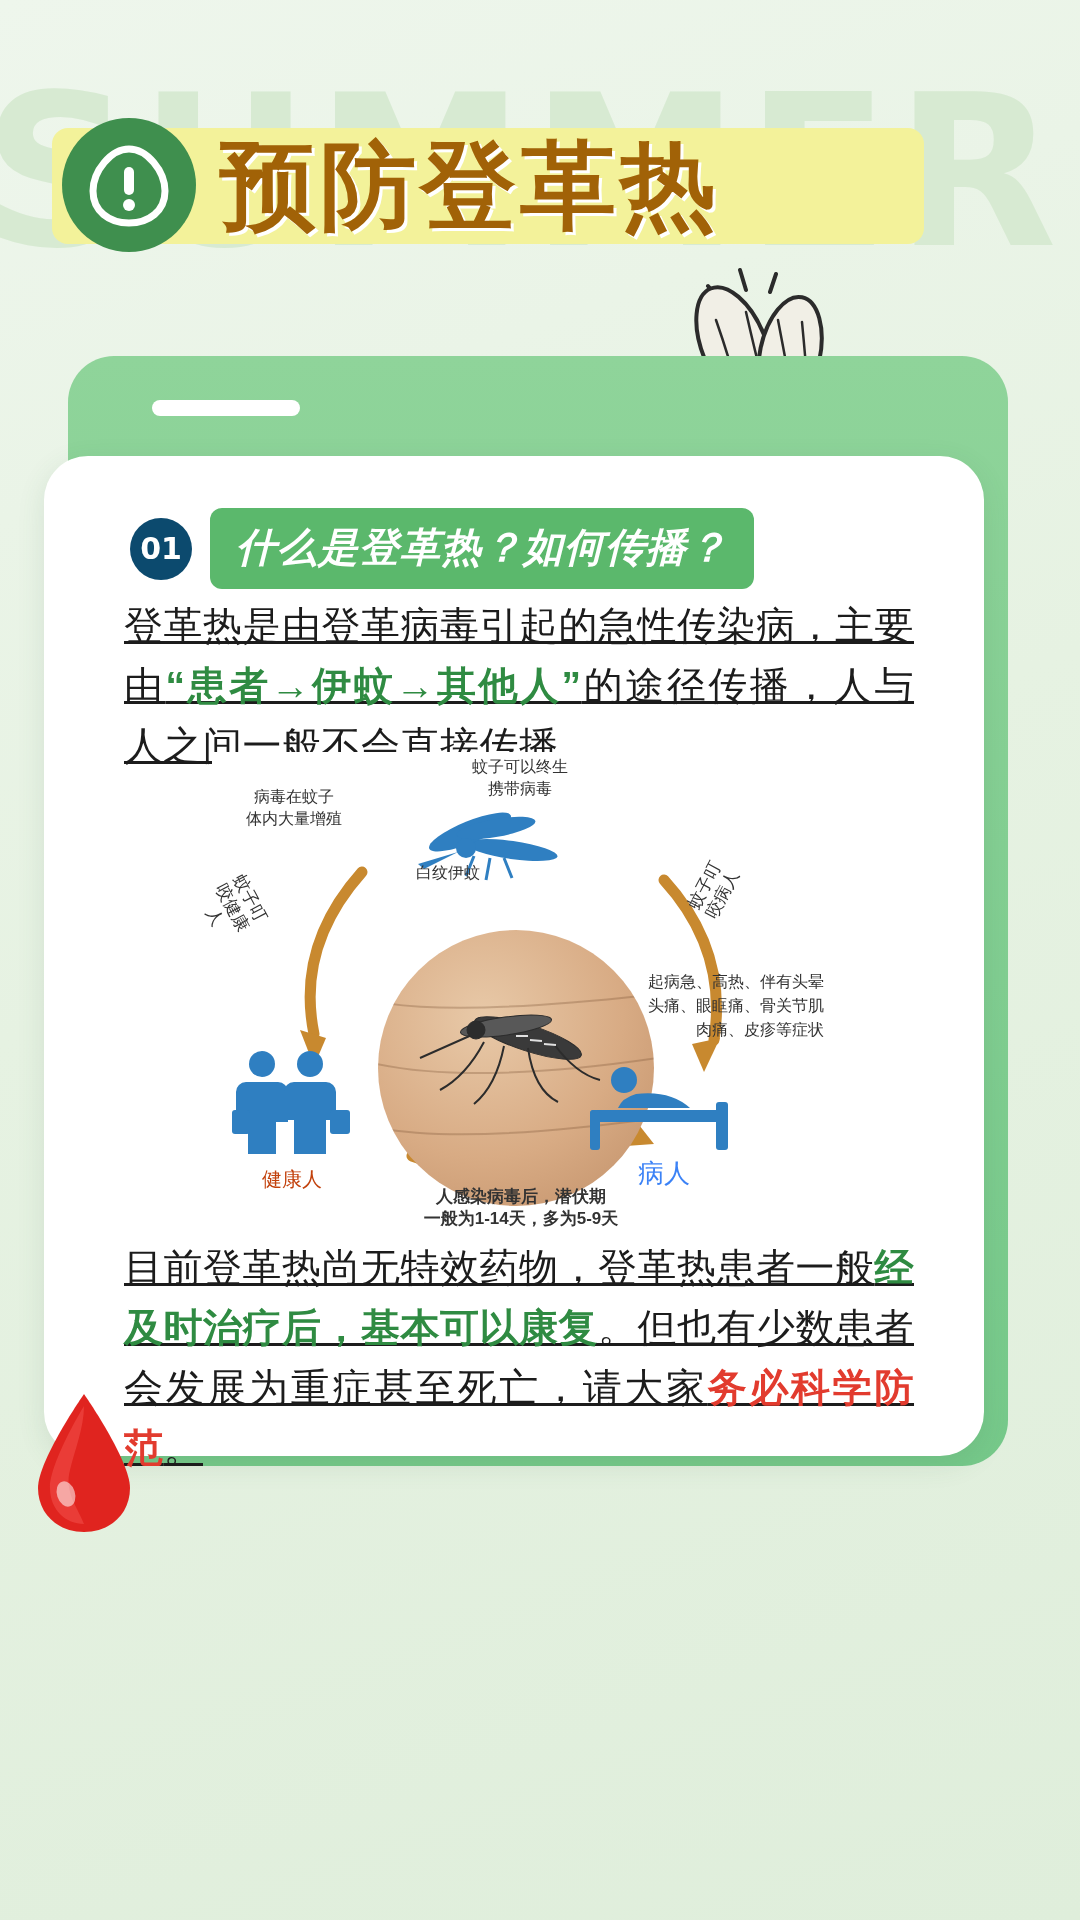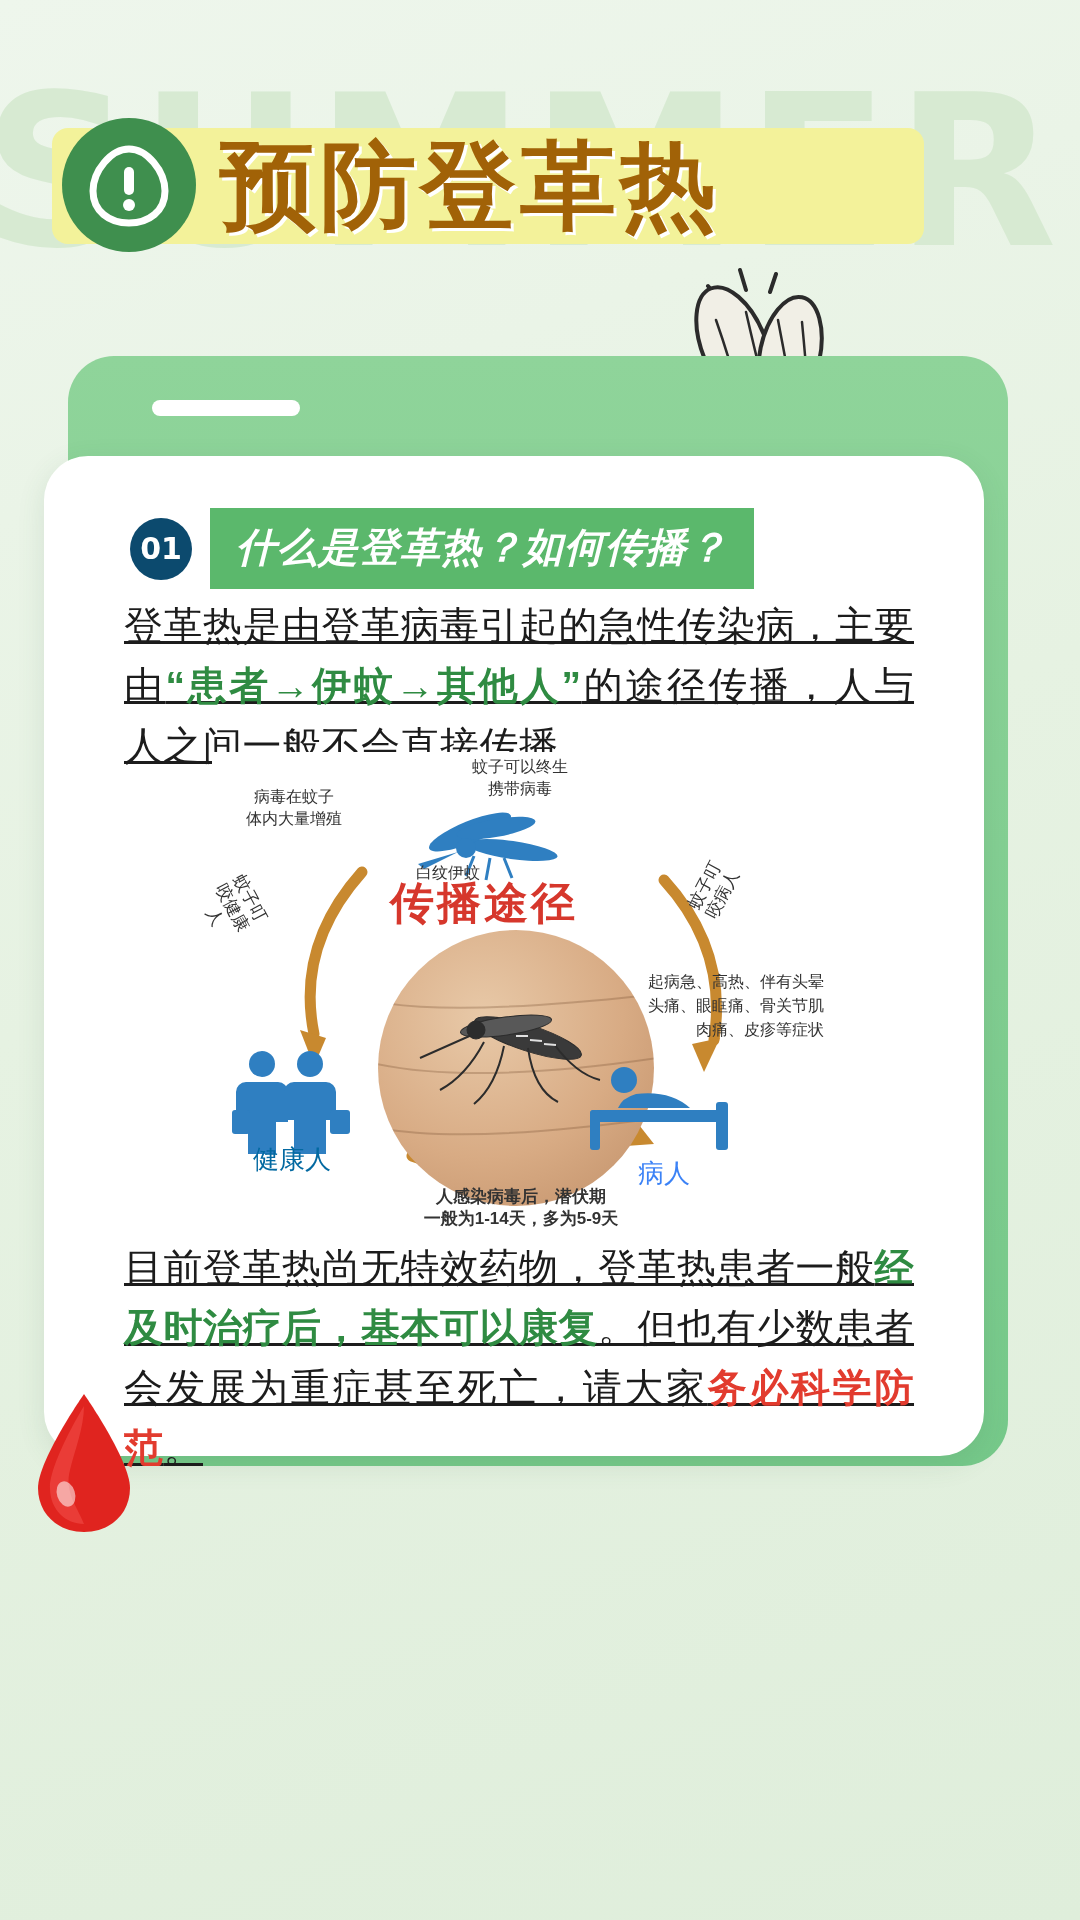--- a/index.html
+++ b/index.html
@@ -148,21 +148,21 @@
     font-family: "DejaVu Sans", sans-serif;
   }
   .sec-title {
     margin-left: 18px;
     background: #5bb86c;
     color: #ffffff;
     font-size: 40px;
     font-weight: bold;
     letter-spacing: 1px;
     padding: 12px 26px 14px 26px;
-    border-radius: 0;
+    border-radius: 12px;
     font-style: italic;
     white-space: nowrap;
   }
 
   
   .para {
     position: absolute;
     left: 124px;
     width: 790px;
     font-size: 39px;
@@ -318,21 +318,20 @@
         <path d="M66 50 L26 62 l6 5 Z"></path>
         <path d="M82 54 l-8 20 M98 56 l-4 22 M112 56 l8 20" stroke="#2f7fc1" stroke-width="3" fill="none"></path>
       </g>
     </svg>
   </div>
   <div class="diag-label" style="left:176px;top:110px;width:120px;">白纹伊蚊</div>
 
   <div class="diag-label" style="left:-10px;top:126px;width:60px;font-size:17px;line-height:20px;transform:rotate(62deg);">蚊子叮咬健康人</div>
   <div class="diag-label" style="left:472px;top:118px;width:60px;font-size:17px;line-height:20px;transform:rotate(-62deg);">蚊子叮咬病人</div>
 
-  <div class="diag-title">传播途径</div>
 
   <div class="photo-circle">
     <svg width="276" height="276" viewBox="0 0 276 276">
       <g stroke="rgba(120,80,50,0.30)" stroke-width="2" fill="none">
         <path d="M-10 70 q80 18 290 -6"></path>
         <path d="M-10 132 q100 24 290 -4"></path>
         <path d="M-10 196 q90 20 290 -8"></path>
       </g>
       <g fill="#2c2c2c" stroke="#2c2c2c">
         <ellipse cx="150" cy="108" rx="56" ry="13" transform="rotate(18 150 108)" fill="#3a3a3a"></ellipse>
@@ -359,21 +358,21 @@
       <g fill="#2f7fc1">
         <circle cx="36" cy="16" r="13"></circle>
         <path d="M20 34 h32 a10 10 0 0 1 10 10 v30 h-12 v32 h-28 v-32 h-12 v-30 a10 10 0 0 1 10 -10z"></path>
         <circle cx="84" cy="16" r="13"></circle>
         <path d="M68 34 h32 a10 10 0 0 1 10 10 v28 h-10 v34 h-32 v-34 h-10 v-28 a10 10 0 0 1 10 -10z"></path>
         <rect x="6" y="62" width="18" height="24" rx="3"></rect>
         <rect x="104" y="62" width="20" height="24" rx="3"></rect>
       </g>
     </svg>
   </div>
-  <div class="diag-label" style="left:20px;top:396px;width:120px;font-size:26px;color:#0369a1;">健康人</div>
+  <div class="diag-label" style="left:20px;top:416px;width:120px;font-size:20px;color:#c2410c;">健康人</div>
 
   <div class="pic-blue" style="left:368px;top:298px;">
     <svg width="160" height="104" viewBox="0 0 160 104">
       <g fill="#2f7fc1">
         <circle cx="44" cy="30" r="13"></circle>
         <path d="M56 44 q34 -4 54 14 h-72 q4 -10 18 -14z"></path>
         <rect x="10" y="60" width="136" height="12" rx="4"></rect>
         <rect x="10" y="60" width="10" height="40" rx="3"></rect>
         <rect x="136" y="52" width="12" height="48" rx="3"></rect>
       </g>

